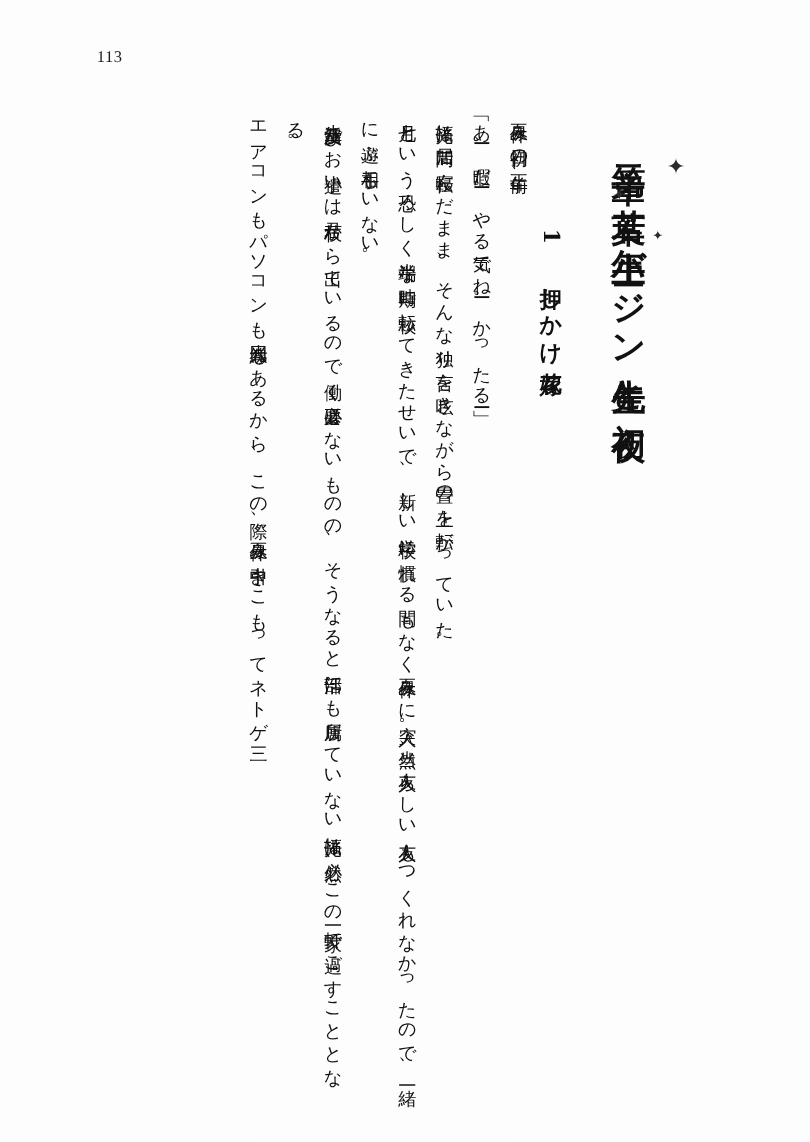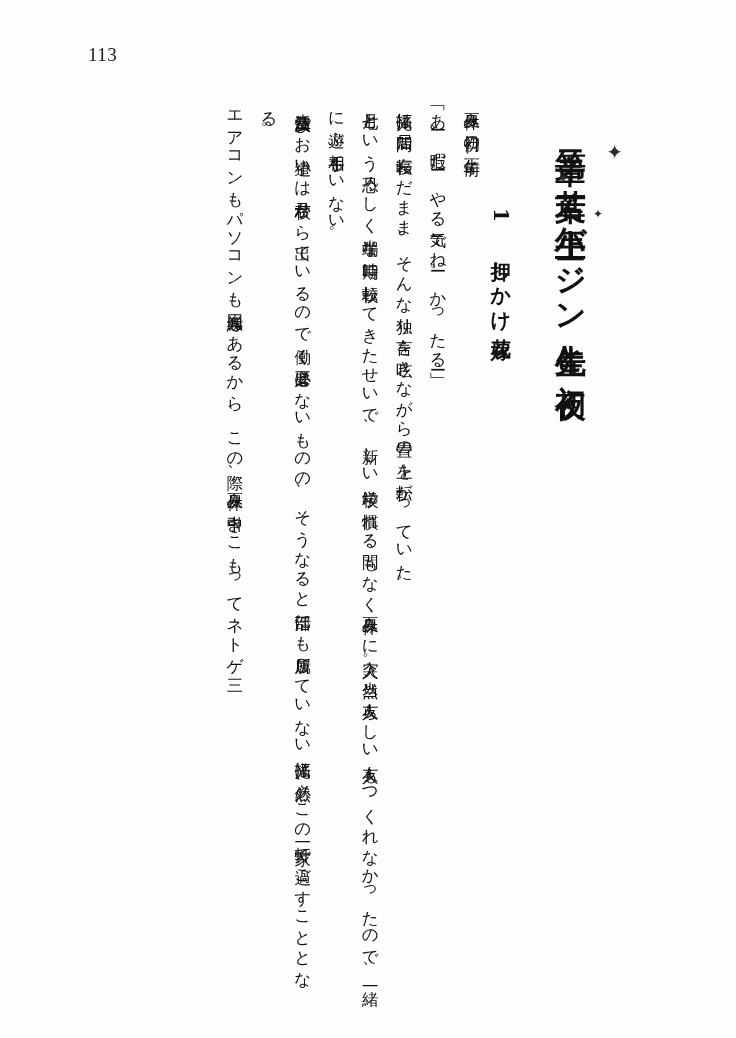--- a/index.html
+++ b/index.html
@@ -13,21 +13,21 @@
     height: 1038px;
     background: #fdfdfd;
     overflow: hidden;
     font-family: "Liberation Serif", "DejaVu Serif", serif;
     color: #111111;
   }
   .page-number {
     position: absolute;
     top: 44px;
     left: 88px;
-    font-size: 19px;
+    font-size: 15px;
     letter-spacing: 0.5px;
     color: #1a1a1a;
   }
 
   
   .vertical-area {
     position: absolute;
     top: 96px;
     right: 60px;
     bottom: 40px;

